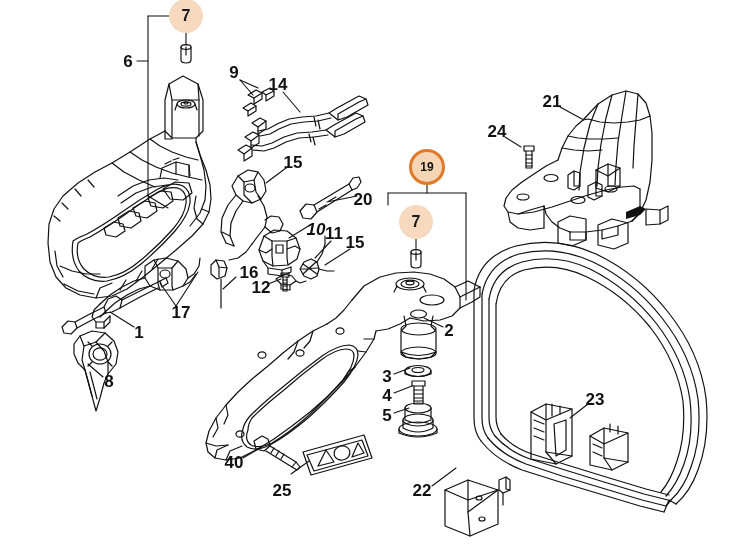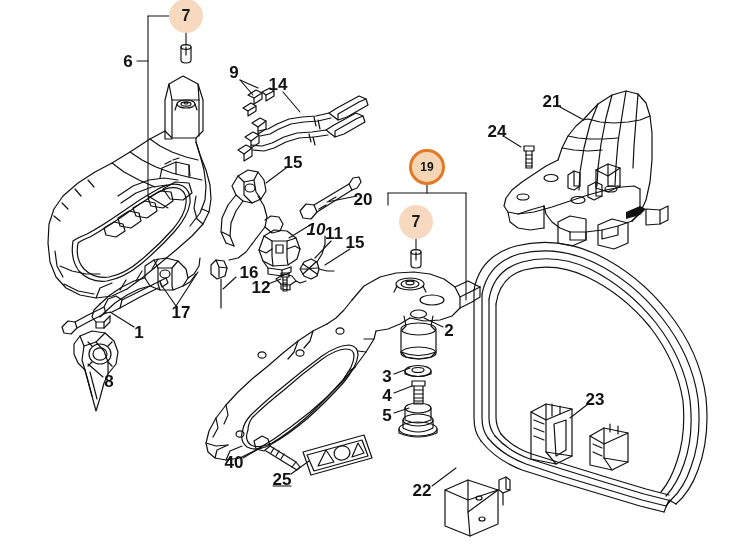--- a/index.html
+++ b/index.html
@@ -539,16 +539,16 @@
       <div class="callout plain" style="left: 181px; top: 312px;">17</div>
       <div class="callout plain" style="left: 139px; top: 332px;">1</div>
       <div class="callout plain" style="left: 449px; top: 330px;">2</div>
       <div class="callout plain" style="left: 109px; top: 381px;">8</div>
       <div class="callout plain" style="left: 387px; top: 376px;">3</div>
       <div class="callout plain" style="left: 387px; top: 395px;">4</div>
       <div class="callout plain" style="left: 595px; top: 399px;">23</div>
       <div class="callout plain" style="left: 387px; top: 415px;">5</div>
       <div class="callout plain" style="left: 234px; top: 462px;">40</div>
       <div class="callout plain" style="left: 422px; top: 490px;">22</div>
-      <div class="callout plain" style="left: 282px; top: 479px; text-decoration: underline;">25</div>
+      <div class="callout plain" style="left: 282px; top: 490px;">25</div>
     </div>
 
 </div>
 
 </body></html>

